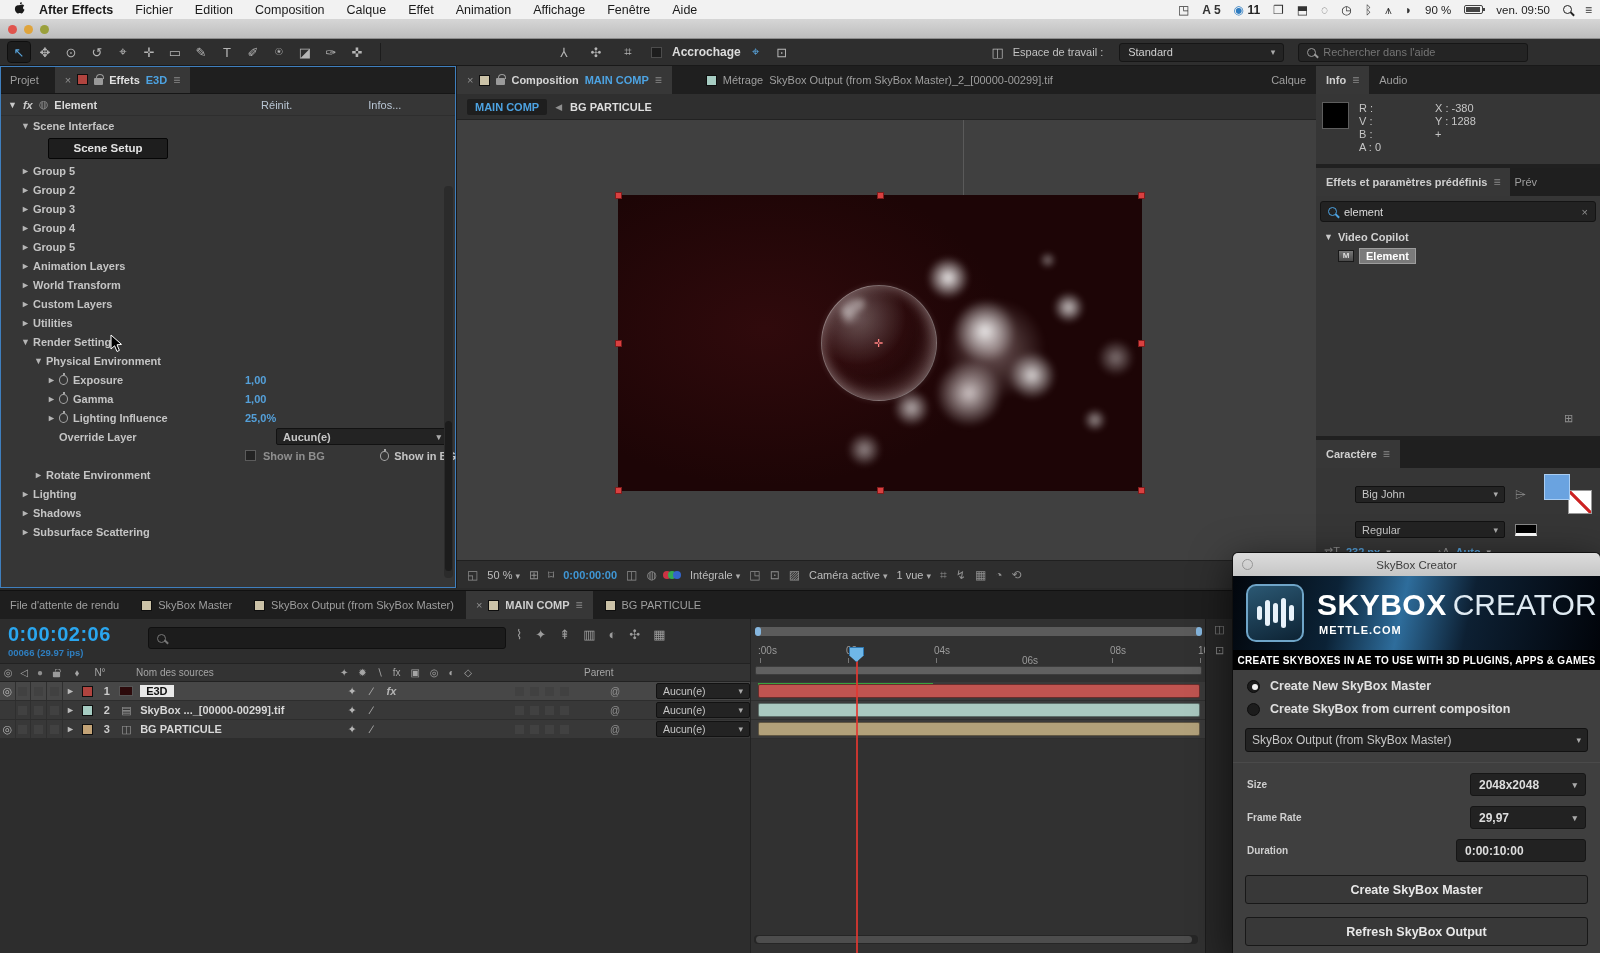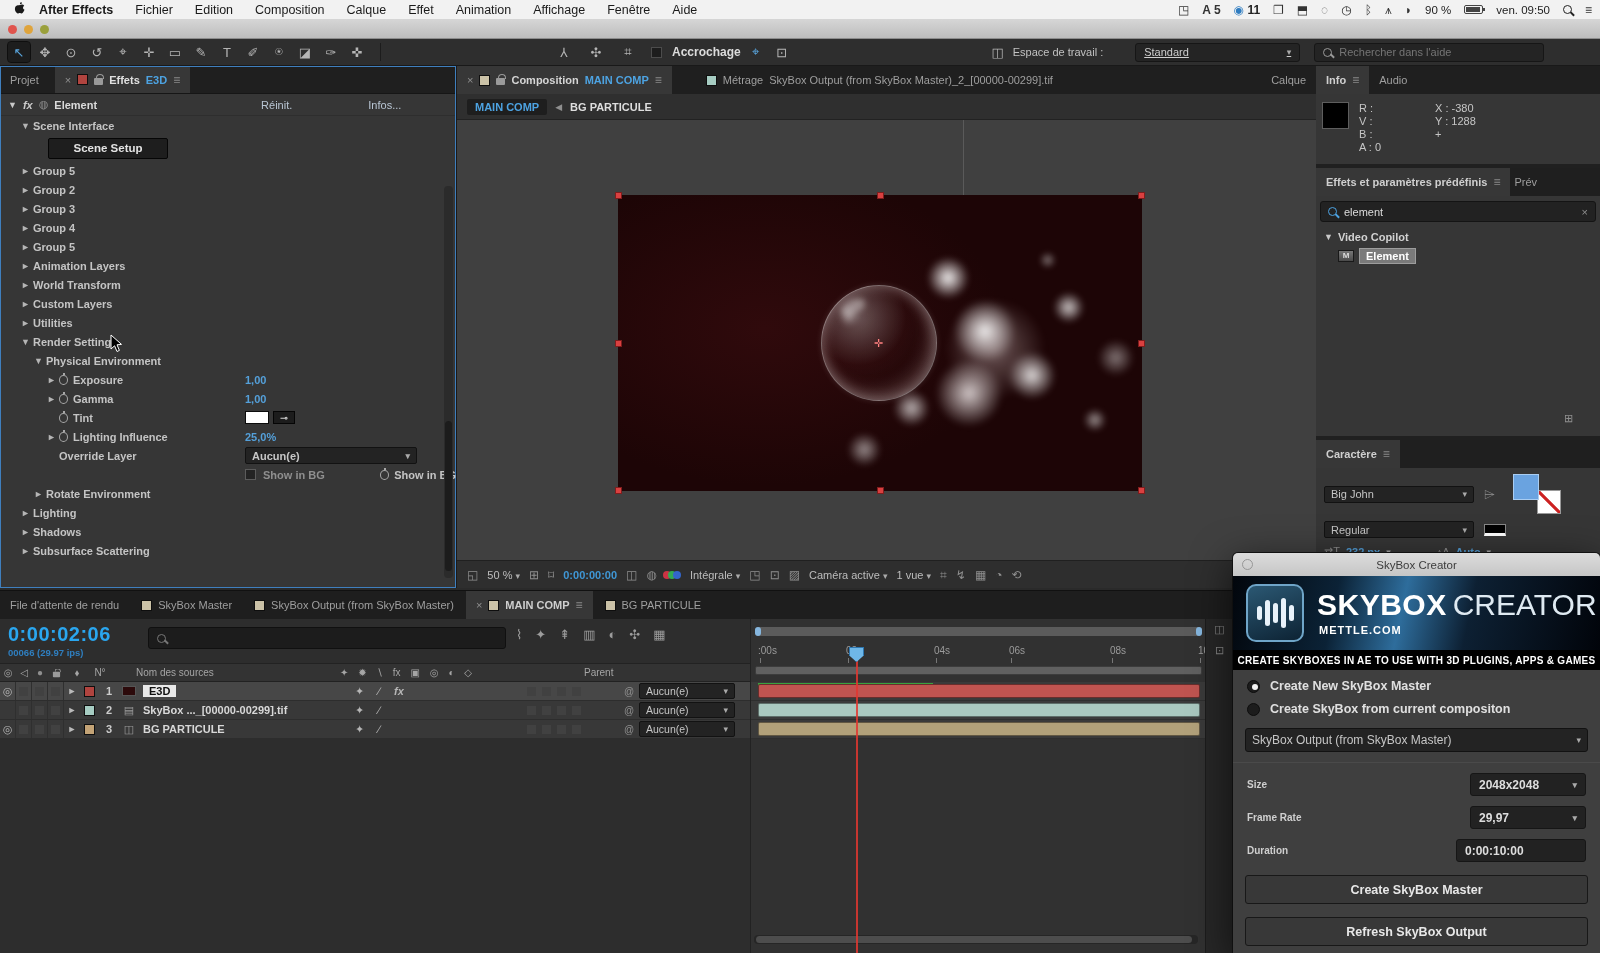--- a/index.html
+++ b/index.html
@@ -36,36 +36,36 @@
 
   
   #toolbar { left:0; top:39px; width:1600px; height:27px; background:#2e2e2e;
     border-bottom:1px solid #191919; display:flex; align-items:center; padding:0 8px; gap:4px; }
   .tool { width:22px; height:20px; display:flex; align-items:center; justify-content:center;
     color:#b5b5b5; font-size:13px; border-radius:3px; }
   .tool.active { background:#1d1d1d; color:#5aa7e0; outline:1px solid #0f0f0f; }
   .tb-sep { width:1px; height:18px; background:#1c1c1c; margin:0 8px; }
   .snapbox { width:11px; height:11px; background:#1d1d1d; border:1px solid #4c4c4c; margin:0 6px 0 8px; }
   #ws-select { background:#242424; border:1px solid #161616; border-radius:3px; height:19px;
-    display:flex; align-items:center; padding:0 8px; width:165px; margin-left:28px; color:#cfcfcf;text-decoration:underline; }
+    display:flex; align-items:center; padding:0 8px; width:165px; margin-left:12px; color:#cfcfcf; }
   #help-search { background:#242424; border:1px solid #161616; border-radius:3px; height:19px;
     display:flex; align-items:center; gap:7px; padding:0 8px; width:230px; margin-left:10px; }
   #help-search input { background:transparent; border:0; outline:0; color:#bbb; font-size:11px; width:180px; font-family:inherit; }
 
   
   .tabstrip { height:28px; background:#1f1f1f; display:flex; align-items:stretch; }
   .tab { display:flex; align-items:center; gap:6px; padding:0 10px; color:#9f9f9f; white-space:nowrap; }
   .tab.active { background:#373737; color:#cfcfcf; }
   .chip { width:11px; height:11px; border:1px solid #0e0e0e; }
   .lockicon { display:inline-block; width:9px; height:7px; background:#9a9a9a; border-radius:1px; position:relative; margin-top:3px; }
   .lockicon::before { content:""; position:absolute; left:1.5px; top:-4px; width:6px; height:4px;
     border:1.5px solid #9a9a9a; border-bottom:0; border-radius:4px 4px 0 0; }
   .menu-glyph { color:#8a8a8a; font-size:12px; }
   .ddown { background:#232323; border:1px solid #121212; border-radius:2px; height:17px;
-    display:flex; align-items:center; justify-content:space-between; padding:0 6px; color:#c6c6c6; }
+    display:flex; align-items:center; justify-content:space-between; padding:0 6px; color:#c6c6c6;margin-left:31px; }
   .caret { font-size:9px; color:#aaa; }
 
   
   #fx-panel { left:0; top:66px; width:456px; height:522px; background:#363636; outline:1px solid #3f7fbe; outline-offset:-1px; }
   #fx-panel .tabstrip { border-bottom:1px solid #161616; }
   #fx-head { height:20px; display:flex; align-items:center; padding:0 8px; font-weight:bold; color:#cbcbcb; border-bottom:1px solid #2a2a2a; }
   #fx-effect-row { height:22px; display:flex; align-items:center; padding:0 8px; gap:6px; border-bottom:1px solid #2e2e2e; }
   #fx-rows { position:relative; }
   .fx-row { height:19px; display:flex; align-items:center; position:relative; font-weight:bold; color:#c4c4c4; }
   .fx-row .rarrow { width:12px; font-size:9px; color:#b5b5b5; }
@@ -374,29 +374,20 @@
           <span>Exposure</span>
           <span class="val blue">1,00</span>
         </div>
         <div class="fx-row" style="padding-left: 47px;">
           <span class="rarrow">►</span>
           <span class="sw"></span>
           <span>Gamma</span>
           <span class="val blue">1,00</span>
         </div>
         <div class="fx-row" style="padding-left: 47px;">
-          <span style="width: 12px; display: inline-block;"></span>
-          <span class="sw"></span>
-          <span>Tint</span>
-          <span class="val flex">
-            <span class="white-swatch"></span>
-            <span class="slider-ico">⊸</span>
-          </span>
-        </div>
-        <div class="fx-row" style="padding-left: 47px;">
           <span class="rarrow">►</span>
           <span class="sw"></span>
           <span>Lighting Influence</span>
           <span class="val blue">25,0%</span>
         </div>
         <div class="fx-row" style="padding-left: 47px;">
           <span style="width: 12px; display: inline-block;"></span>
           <span>Override Layer</span>
           <span class="val ddown" style="width: 172px;">
             <span>Aucun(e)</span>
@@ -754,21 +745,21 @@
 
     <div id="tl-graph">
       <div class="rowstripe" style="top:63px"></div>
       <div class="rowstripe" style="top:82px"></div>
       <div class="rowstripe" style="top:101px"></div>
       <div id="tl-nav"></div>
       <div id="tl-ruler">
           <span class="rtick" style="left: 7px;">:00s</span>
           <span class="rtick" style="left: 95px;">02s</span>
           <span class="rtick" style="left: 183px;">04s</span>
-          <span class="rtick" style="left: 258px;">06s</span>
+          <span class="rtick" style="left: 271px; margin-top: 10px;">06s</span>
           <span class="rtick" style="left: 359px;">08s</span>
           <span class="rtick" style="left: 447px;">10s</span>
         </div>
       <div id="tl-workarea"></div>
       <div id="ram-bar"></div>
       <div class="lbar" style="top: 65px; background: rgb(192, 84, 80);" id="bar-0"></div>
       <div class="lbar" style="top: 84px; background: rgb(169, 200, 191);" id="bar-1"></div>
       <div class="lbar" style="top: 103px; background: rgb(178, 161, 122);" id="bar-2"></div>
       <div id="playhead-head"></div>
       <div id="playhead-line"></div>

